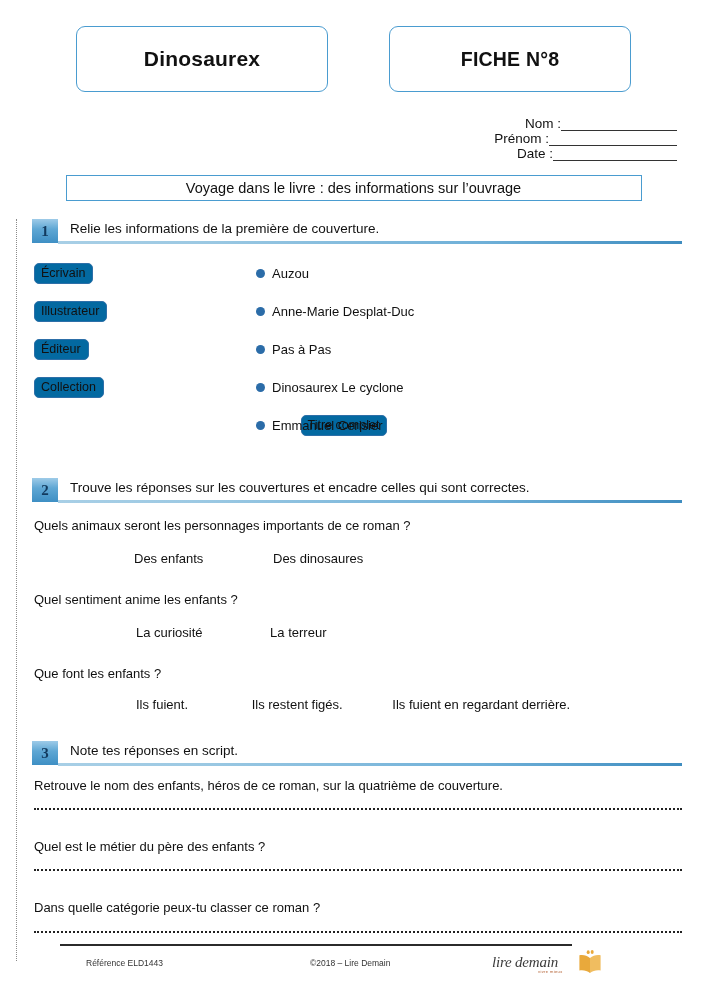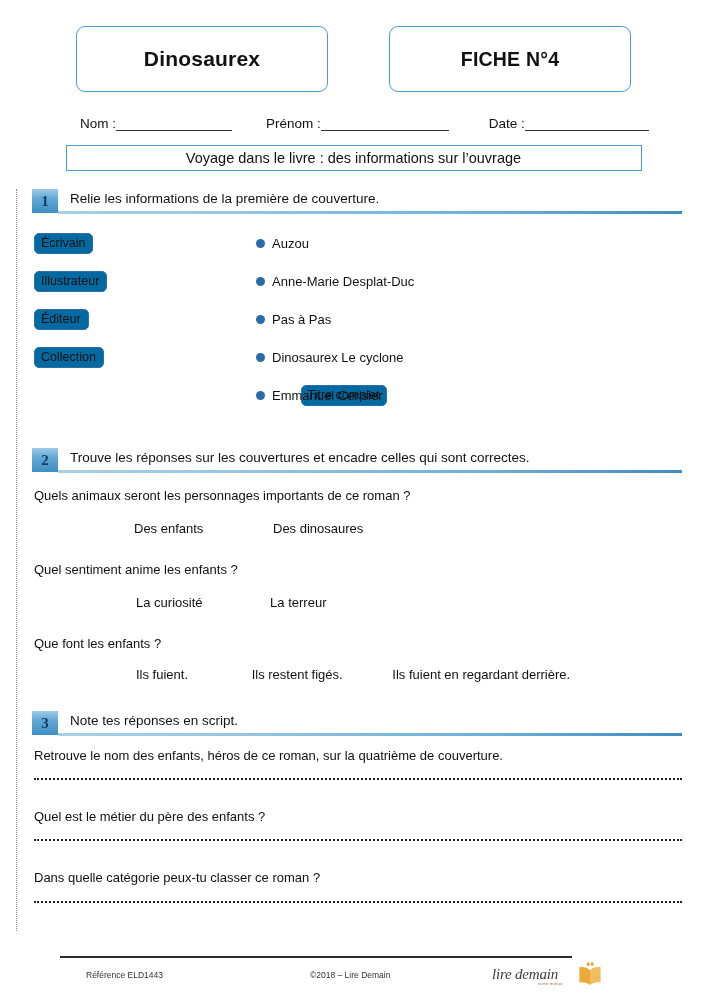--- a/index.html
+++ b/index.html
@@ -48,20 +48,21 @@
 
   
   .identity {
     margin-top: 24px;
     padding-left: 80px;
     padding-right: 30px;
     display: flex;
     align-items: flex-end;
     font-size: 13.5px;
     color: #111;
+    flex-direction: column;
   }
   .identity .field { display: flex; align-items: flex-end; }
   .identity .flabel { white-space: pre; }
   .identity .fline {
     display: inline-block;
     border-bottom: 1.2px solid #333;
     height: 13px;
   }
   .ln-nom { width: 116px; }
   .ln-prenom { width: 128px; }
@@ -200,21 +201,21 @@
     height: 0;
     border-bottom: 2px dotted #222;
   }
 
   
   .footer {
     position: absolute;
     left: 0;
     bottom: 0;
     width: 707px;
-    height: 44px;
+    height: 56px;
   }
   .footer-rule {
     position: absolute;
     left: 60px;
     top: 0;
     width: 512px;
     height: 2px;
     background: #2b2b2b;
   }
   .foot-ref {
@@ -263,21 +264,21 @@
 </head>
 <body>
 
 <div class="page">
 
   <div class="header-boxes">
     <div class="title-box">
       <span class="title-box-text">Dinosaurex</span>
     </div>
     <div class="title-box narrow">
-      <span class="title-box-text fiche-text">FICHE N°4</span>
+      <span class="title-box-text fiche-text">FICHE N°8</span>
     </div>
   </div>
 
   <div class="identity">
     <span class="field">
       <span class="flabel">Nom :</span>
       <span class="fline ln-nom"></span>
     </span>
     <span class="gap-a"></span>
     <span class="field">

